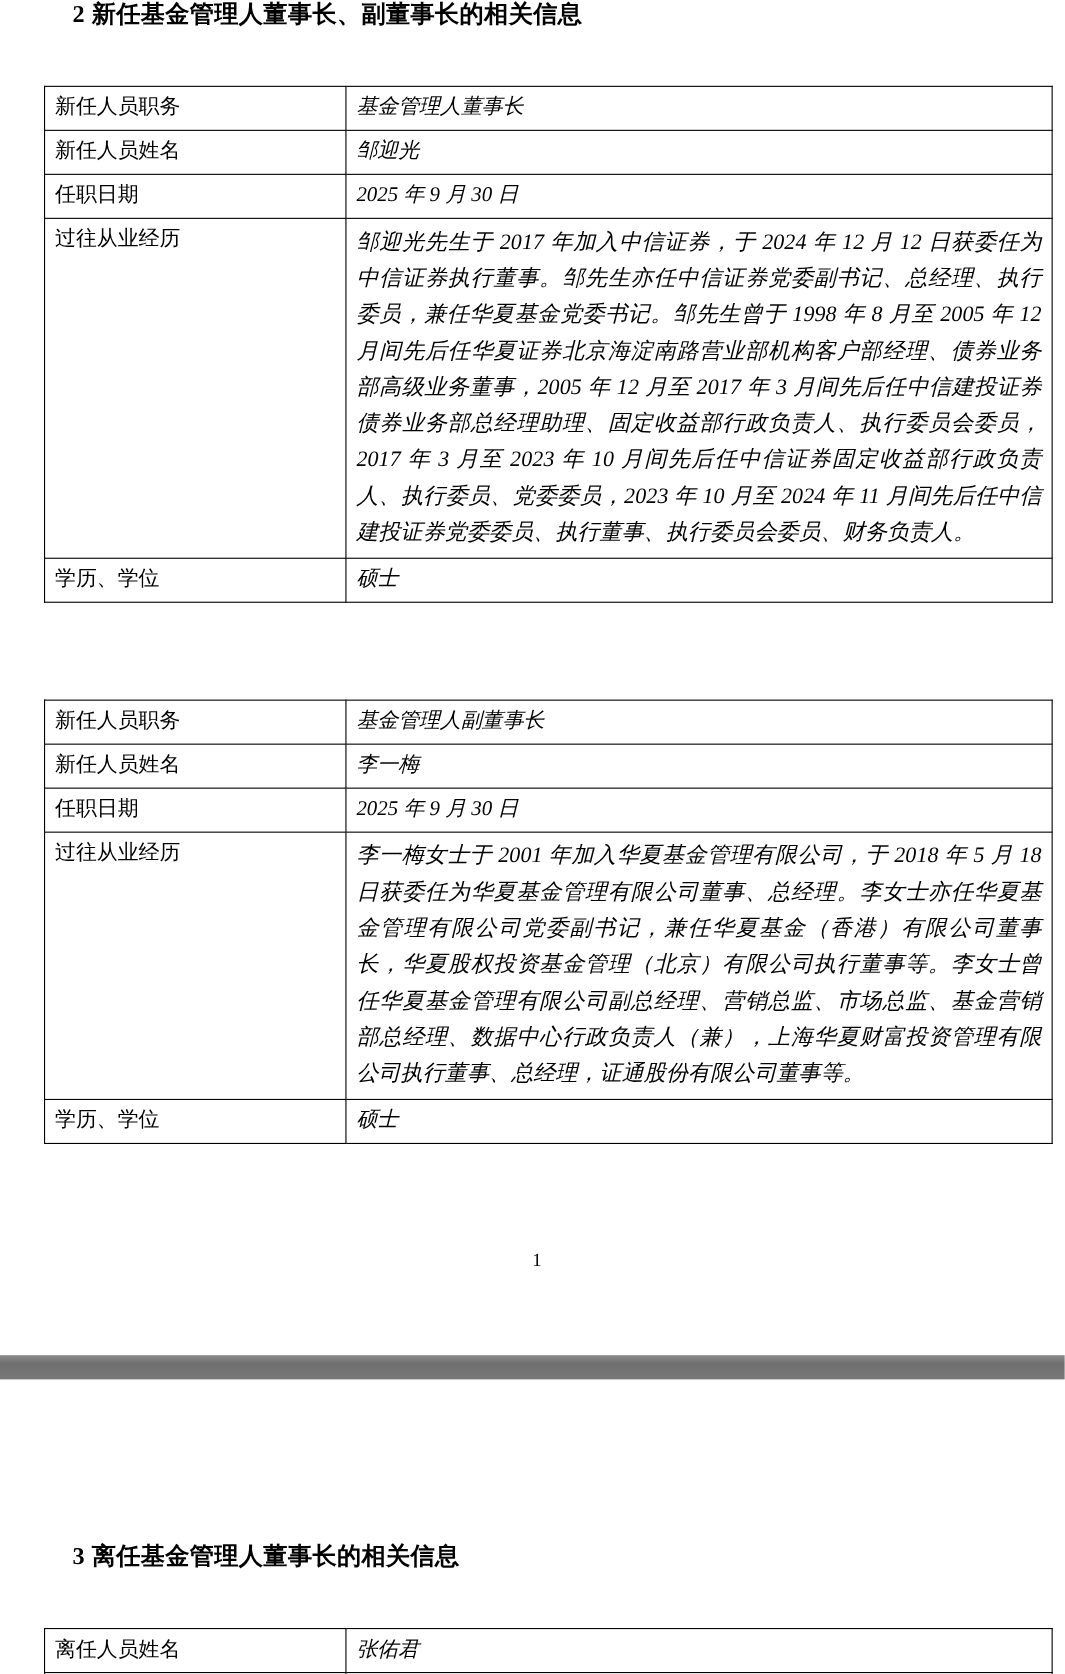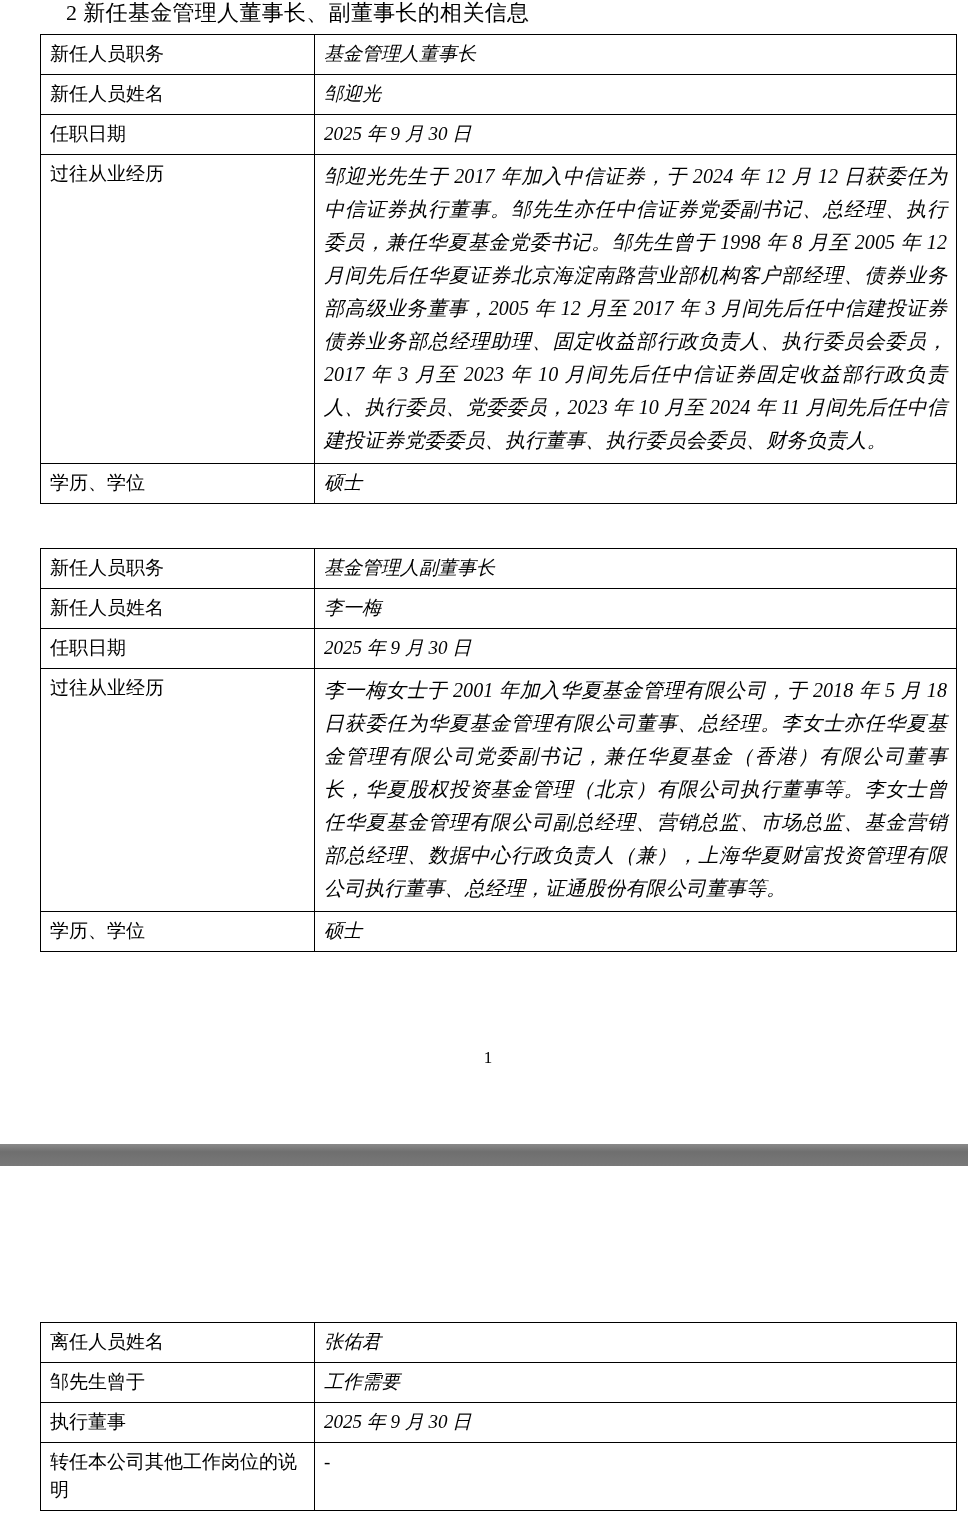--- a/index.html
+++ b/index.html
@@ -17,39 +17,40 @@
   }
 
   .page {
     position: relative;
     width: 968px;
   }
 
   
   .section-heading {
     font-family: "Liberation Serif", "DejaVu Serif", serif;
-    font-weight: normal;
+    font-weight: bold;
     font-size: 22px;
     line-height: 26px;
     letter-spacing: 0.3px;
     padding-left: 66px;
     margin: 0;
     white-space: nowrap;
   }
   .section-heading .num {
     margin-right: 6px;
   }
 
   
   table.doc-table {
     border-collapse: collapse;
     width: 896px;
     margin-left: 40px;
     table-layout: fixed;
     border: 1.6px solid #000;
+    margin-top: 44px;
   }
   table.doc-table td {
     border: 1.2px solid #000;
     vertical-align: top;
     padding: 5px 9px 6px 9px;
     font-size: 19px;
     line-height: 28px;
   }
   td.label-cell {
     width: 255px;
@@ -160,20 +161,23 @@
       </tr>
     </tbody>
   </table>
 
   <div class="page-number">1</div>
 
   <div class="page-break-band"></div>
 
   <div class="gap-before-section3"></div>
 
+  <h2 class="section-heading">
+    <span class="num">3</span><span>离任基金管理人董事长的相关信息</span>
+  </h2>
   <div class="gap-after-heading"></div>
 
   <table class="doc-table">
     <tbody>
       <tr>
         <td class="label-cell">离任人员姓名</td>
         <td class="value-cell">张佑君</td>
       </tr>
       <tr>
         <td class="label-cell">邹先生曾于</td>

